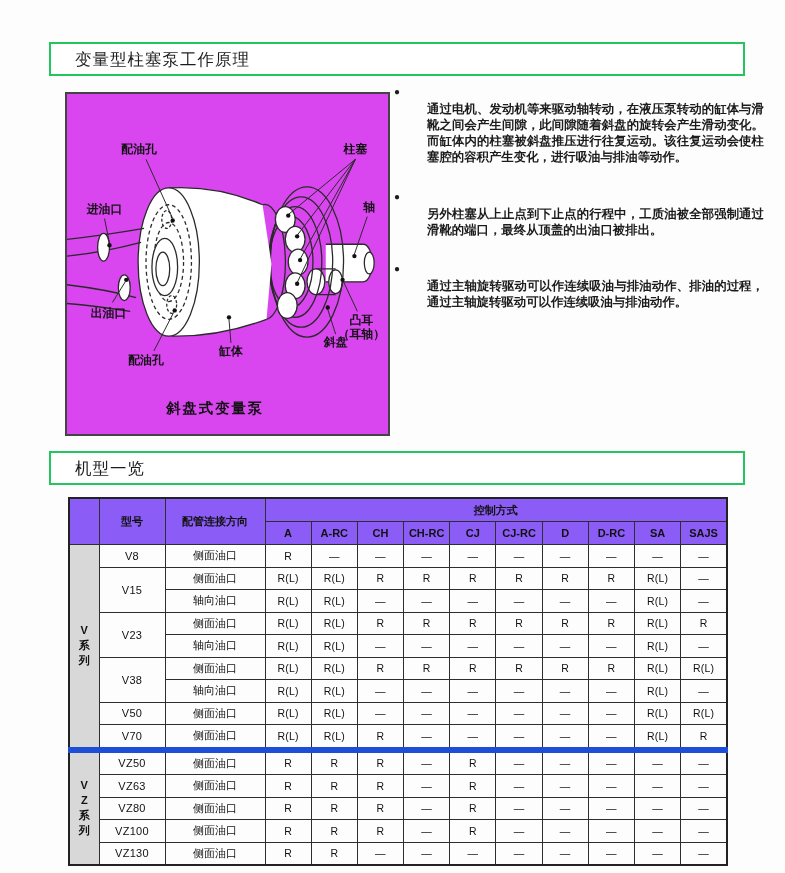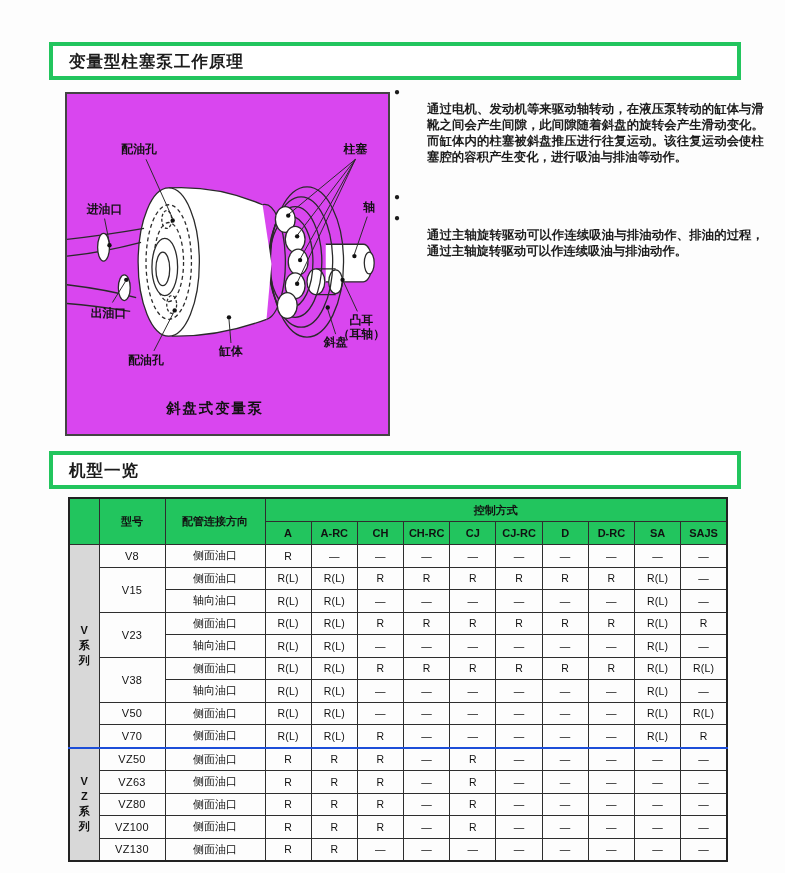--- a/index.html
+++ b/index.html
@@ -4,23 +4,23 @@
 <style>
   html,body{margin:0;padding:0;background:#ffffff;}
   .page{
     position:relative; width:785px; height:873px; overflow:hidden;
     background:#fdfdfd; color:#1c1c1c;
     font-family:"Liberation Sans","DejaVu Sans",sans-serif;
   }
   
   .title-bar{
     position:absolute; left:49px; width:668px; height:30px;
-    border:4px solid #22c55e; background:#fff;
-    font-size:16.5px; font-weight:bold; line-height:30px;
-    padding-left:16px; letter-spacing:1px;
+    border:2px solid #22c55e; background:#fff;
+    font-size:16.5px; font-weight:normal; line-height:30px;
+    padding-left:24px; letter-spacing:1px;
   }
   .title-bar-1{top:42px;}
   .title-bar-2{top:451px;}
 
   
   .diagram-box{
     position:absolute; left:65px; top:92px; width:325px; height:344px;
     border:2px solid #444; background:#d946ef; box-sizing:border-box;
   }
   .diagram-box svg{display:block; width:100%; height:100%;}
@@ -42,28 +42,28 @@
   
   table.models{
     position:absolute; left:68px; top:497px; width:660px;
     border-collapse:collapse; table-layout:fixed;
     font-size:11px; color:#111;
   }
   table.models th, table.models td{
     border:1px solid #2e2e2e; text-align:center; vertical-align:middle;
     padding:0; height:21.5px; overflow:hidden;
   }
-  table.models thead th{background:#22c55e; font-weight:600; height:22px;}
+  table.models thead th{background:#8b5cf6; font-weight:600; height:22px;}
   table.models{border:2px solid #222;}
   td.series-cell{background:#d8d8d8; font-weight:600;}
   td.series-cell span{display:block; line-height:15px; font-size:11px;}
   td.model-cell{font-weight:400; letter-spacing:0.3px;}
   td.piping-cell{font-size:11px;}
   td.val-cell{font-size:10.5px; letter-spacing:0.2px;}
-  tr.thick-top td{border-top:2px solid #1d4ed8;margin-top:32px;}
+  tr.thick-top td{border-top:6px solid #1d4ed8;margin-top:32px;}
 
   .note{
     position:absolute; left:85px; top:850px;
     font-size:12.4px; font-weight:600; letter-spacing:0.4px;
   }
 </style>
 </head>
 <body>
 
 <div class="page">
@@ -174,20 +174,21 @@
   <ul class="bullets">
     <li>
       <span class="marker">●</span>
       <div class="btext">
           <p>通过电机、发动机等来驱动轴转动，在液压泵转动的缸体与滑靴之间会产生间隙，此间隙随着斜盘的旋转会产生滑动变化。而缸体内的柱塞被斜盘推压进行往复运动。该往复运动会使柱塞腔的容积产生变化，进行吸油与排油等动作。</p>
         </div>
     </li>
     <li>
       <span class="marker">●</span>
       <div class="btext">
+        <p>另外柱塞从上止点到下止点的行程中，工质油被全部强制通过滑靴的端口，最终从顶盖的出油口被排出。</p>
       </div>
     </li>
     <li>
       <span class="marker">●</span>
       <div class="btext">
           <p>通过主轴旋转驱动可以作连续吸油与排油动作、排油的过程，通过主轴旋转驱动可以作连续吸油与排油动作。</p>
         </div>
     </li>
   </ul>
 

